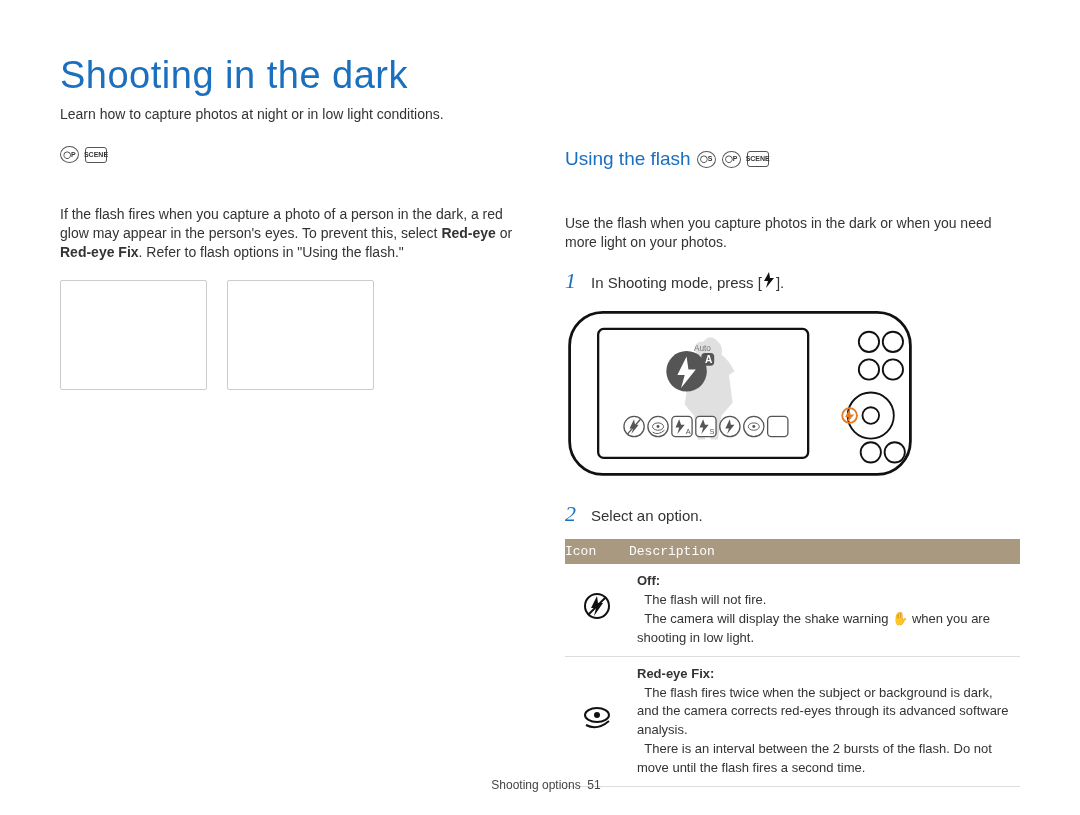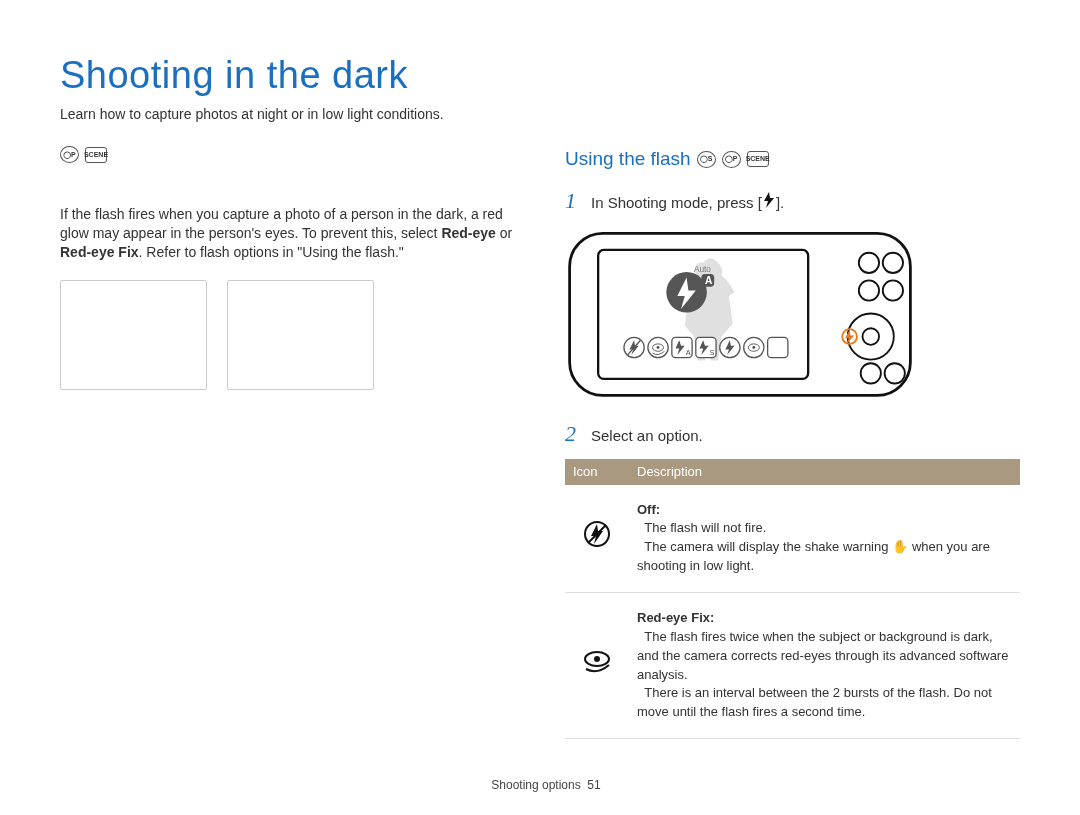--- a/index.html
+++ b/index.html
@@ -63,25 +63,26 @@
   .camera .btn-active { stroke: #e77a1e; }
   .camera-label { fill: #777; font-size: 9px; }
   .silhouette { fill:#bbb; opacity:0.45;}
   table.opt {
     width: 100%; border-collapse: collapse; font-size: 13px;
     margin-top: 6px;
   }
   table.opt thead th {
     background: #a99981; color: #fff;
     text-align: left; font-weight: 400;
-    padding: 4px 8px;
+    padding: 4px 0;
+    font-family: Liberation Mono, monospace;
   }
   table.opt tbody td {
     vertical-align: top;
-    padding: 16px 8px;
+    padding: 8px 8px;
     border-bottom: 1px solid #ddd;
     line-height: 1.45;
   }
   table.opt tbody td.icon-cell {
     width: 48px; text-align: center; vertical-align: middle;
     font-size: 22px;
   }
   .desc-title { font-weight: bold; }
   .hand { font-size: 13px;}
   .footer {
@@ -111,20 +112,21 @@
     </div>
   </div>
 
   <div class="col">
     <h2>
       <span>Using the flash</span>
       <span class="mode-badge round">◯S</span>
       <span class="mode-badge round">◯P</span>
       <span class="mode-badge">SCENE</span>
     </h2>
+    <div class="para">Use the flash when you capture photos in the dark or when you need more light on your photos.</div>
 
     <div class="step-row">
       <div class="step-num">1</div>
       <div class="step-text">
         <span>In Shooting mode, press [</span><span class="press-key">
           <svg width="14" height="16" viewBox="0 0 14 16">
               <path d="M7 0 L2 9 L6 9 L4 16 L12 6 L8 6 Z" fill="#111"></path>
             </svg>
         </span><span>].</span>
       </div>

